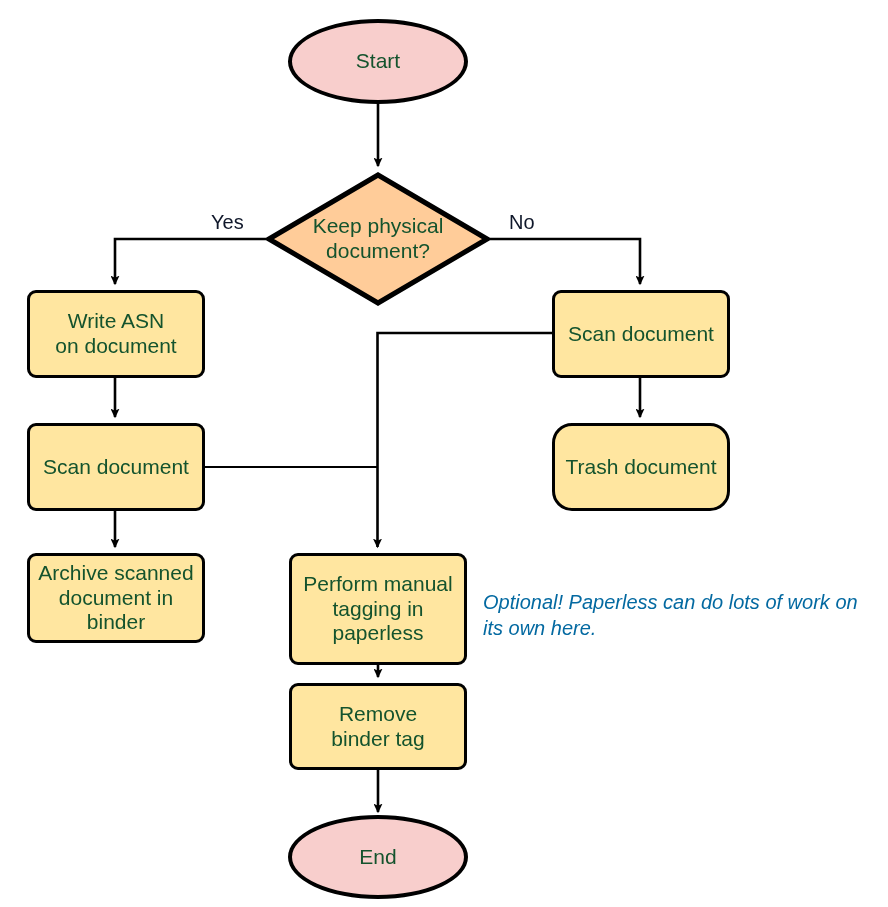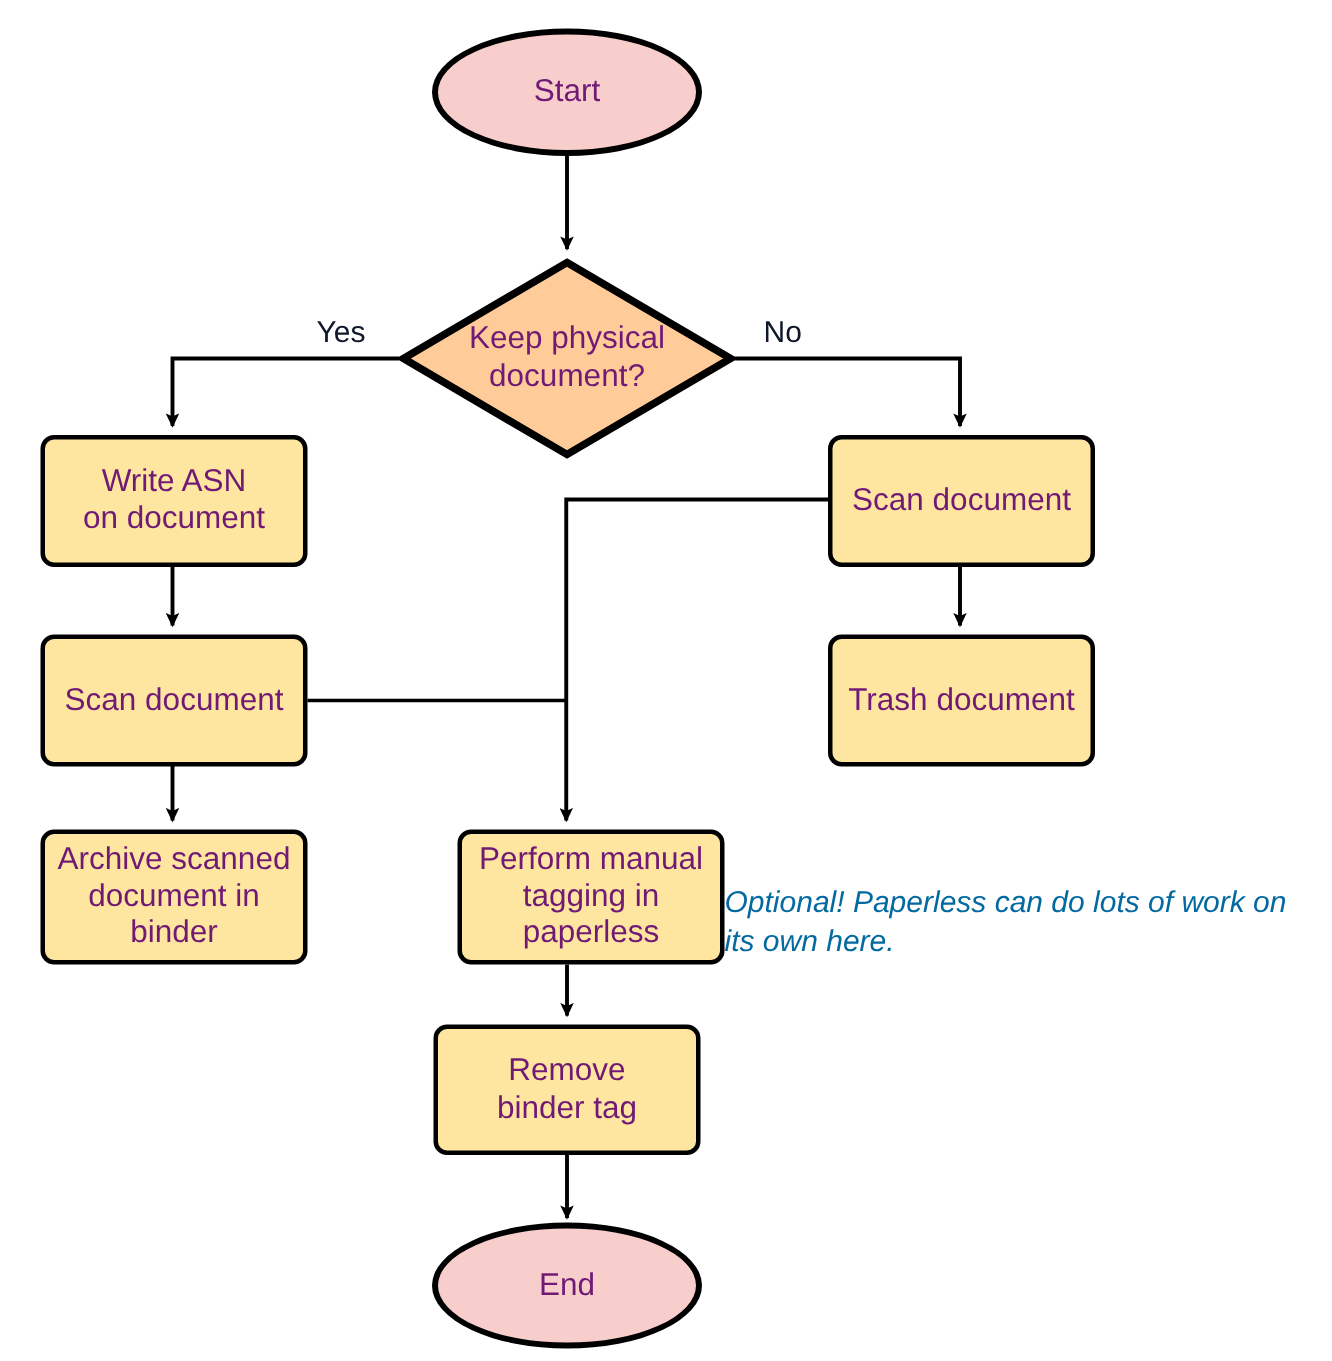--- a/index.html
+++ b/index.html
@@ -27,21 +27,21 @@
     width: 888px;
     height: 907px;
   }
   .node {
     position: absolute;
     box-sizing: border-box;
     display: flex;
     align-items: center;
     justify-content: center;
     text-align: center;
-    color: #701a75;
+    color: #14532d;
     line-height: 1.18;
     white-space: pre-line;
     z-index: 3;
   }
   .node-process {
     border: 3px solid #000000;
     border-radius: 9px;
     background: #ffe6a0;
     font-size: 21px;
   }
@@ -146,25 +146,25 @@
   <div class="node node-process" style="left:27px; top:553px; width:178px; height:90px;">
     <span>Archive scanned
 document in
 binder</span>
   </div>
 
   <div class="node node-process" style="left:552px; top:290px; width:178px; height:88px;">
     <span>Scan document</span>
   </div>
 
-  <div class="node node-process" style="left:552px; top:423px; width:178px; height:88px;">
+  <div class="node node-process" style="left:552px; top:423px; width:178px; height:88px;border-radius:20px;">
     <span>Trash document</span>
   </div>
 
-  <div class="node node-process" style="left:289px; top:553px; width:178px; height:90px;margin-left:16px;">
+  <div class="node node-process" style="left:289px; top:553px; width:178px; height:112px;">
     <span>Perform manual
 tagging in
 paperless</span>
   </div>
 
   <div class="node node-process" style="left:289px; top:683px; width:178px; height:87px;">
     <span>Remove
 binder tag</span>
   </div>
 

